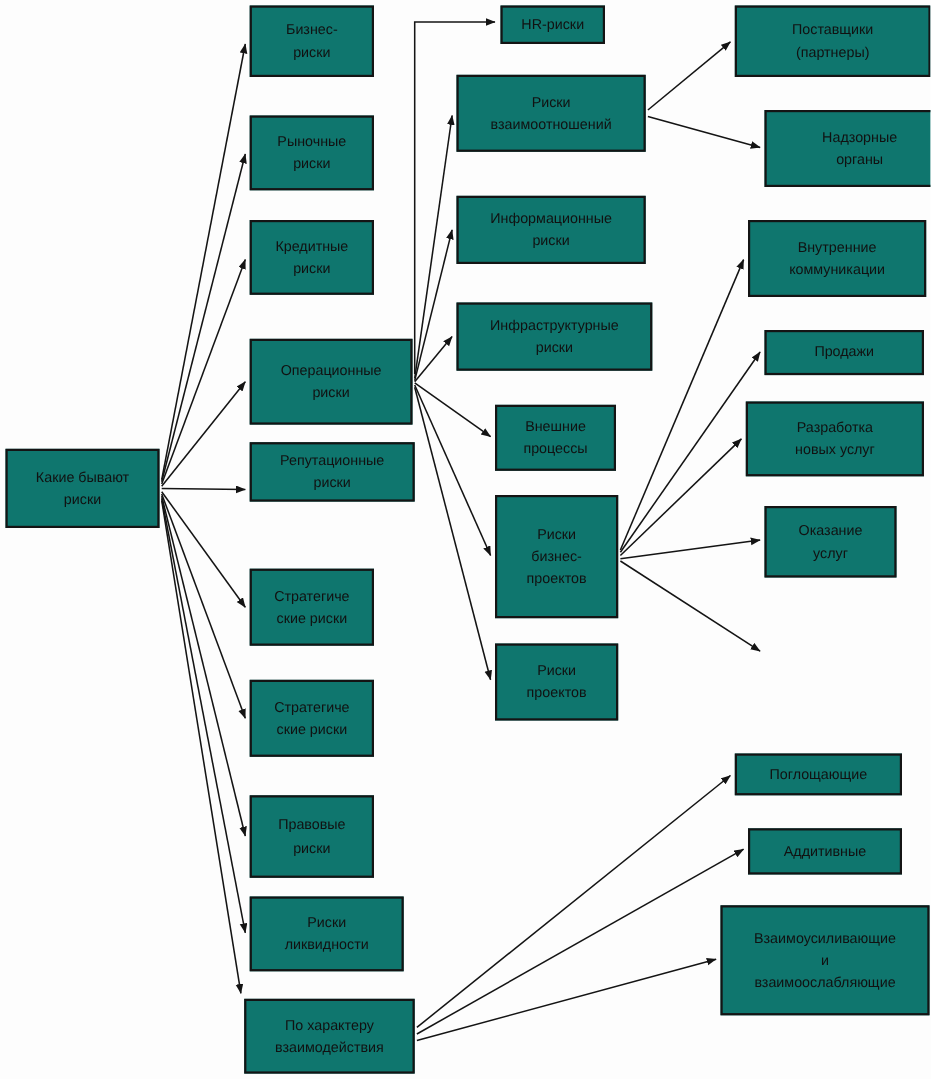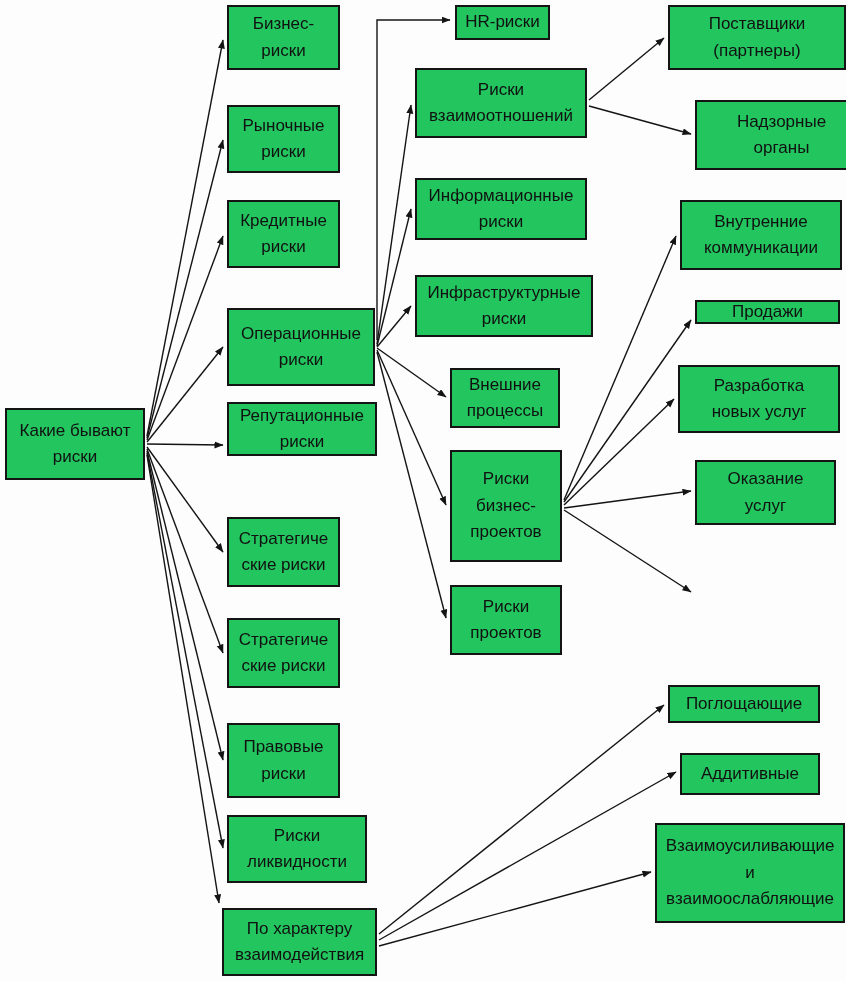--- a/index.html
+++ b/index.html
@@ -9,27 +9,27 @@
     background:#fdfdfd;
     font-family:"Liberation Sans", sans-serif;
     color:#111;
     overflow:hidden;
   }
   svg.wires{position:absolute;left:0;top:0;z-index:1;}
   .node{
     position:absolute;
     z-index:2;
     box-sizing:border-box;
-    background:#22c55e;
+    background:#0f766e;
     border:2px solid #141414;
     display:flex;
     align-items:center;
     justify-content:center;
     text-align:center;
-    font-size:17px;
+    font-size:13px;
     line-height:1.55;
     white-space:pre-line;
     padding:2px 4px;
   }
 </style>
 </head>
 <body>
 
 <div class="canvas">
 
@@ -114,24 +114,24 @@
   <div class="node" style="left:450px;top:585px;width:112px;height:70px">Риски
 проектов</div>
 
   <div class="node" style="left:668px;top:5px;width:178px;height:65px">Поставщики
 (партнеры)</div>
   <div class="node" style="left:695px;top:100px;width:173px;height:70px">Надзорные
 органы</div>
 
   <div class="node" style="left:680px;top:200px;width:162px;height:70px">Внутренние
 коммуникации</div>
-  <div class="node" style="left:695px;top:300px;width:145px;height:24px">Продажи</div>
+  <div class="node" style="left:695px;top:300px;width:145px;height:41px">Продажи</div>
   <div class="node" style="left:678px;top:365px;width:162px;height:68px">Разработка
 новых услуг</div>
-  <div class="node" style="left:695px;top:460px;width:141px;height:65px">Оказание
+  <div class="node" style="left:695px;top:460px;width:120px;height:65px">Оказание
 услуг</div>
 
   <div class="node" style="left:668px;top:685px;width:152px;height:38px">Поглощающие</div>
   <div class="node" style="left:680px;top:753px;width:140px;height:42px">Аддитивные</div>
   <div class="node" style="left:655px;top:823px;width:190px;height:100px">Взаимоусиливающие
 и
 взаимоослабляющие</div>
 
 </div>
 

